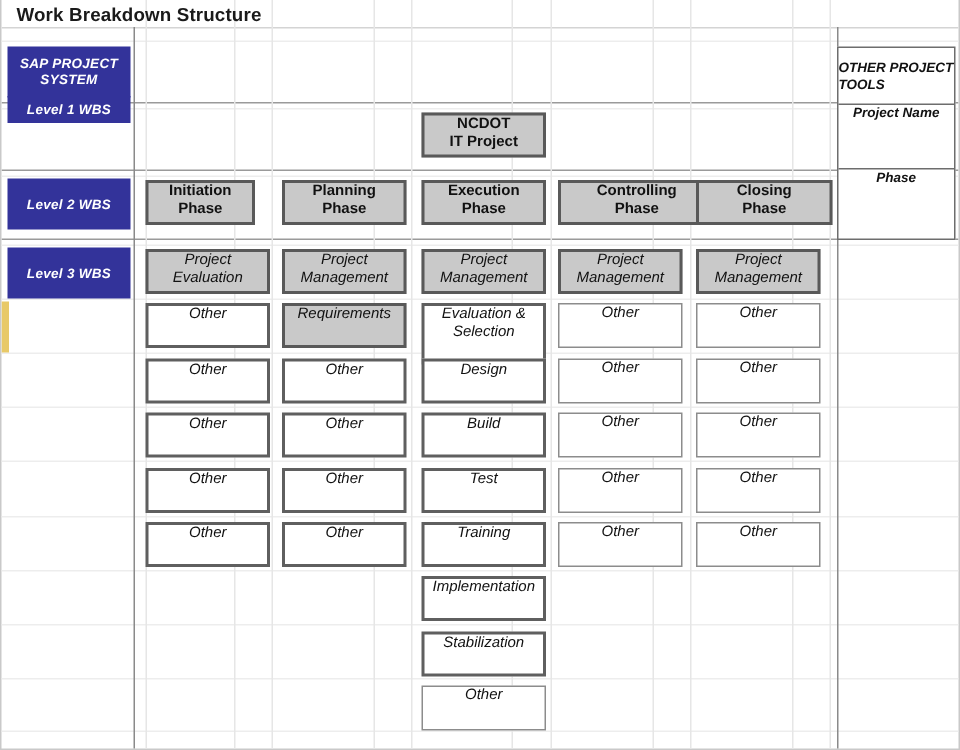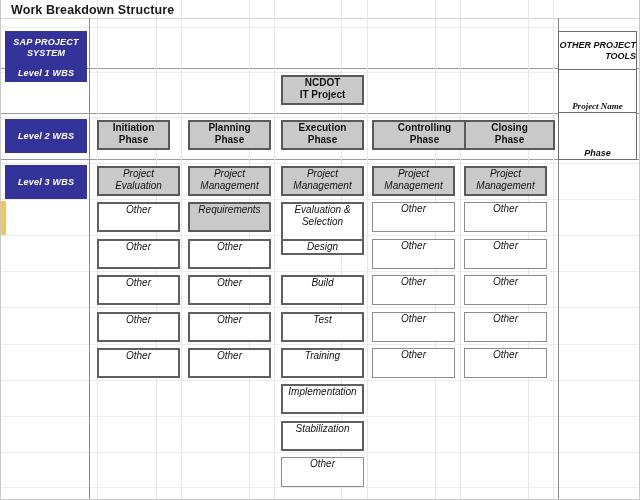--- a/index.html
+++ b/index.html
@@ -127,21 +127,21 @@
     top: 31px;
     width: 79px;
     box-sizing: border-box;
     border: 1px solid #6d6d6d;
     background: #ffffff;
   }
   .tools-row {
     box-sizing: border-box;
     border-bottom: 1px solid #6d6d6d;
     display: flex;
-    align-items: flex-end;
+    align-items: flex-start;
     justify-content: center;
     text-align: center;
     font-size: 9px;
     line-height: 11px;
     font-weight: bold;
     font-style: italic;
     color: #111111;
   }
   .tools-row:last-child {
     border-bottom: none;
@@ -262,21 +262,21 @@
         <span>Phase</span>
       </div>
       <div class="node italic fill-gray" style="left: 280px; top: 166px; width: 83px; height: 30px; flex-direction: column;">
         <span>Project</span>
         <span>Management</span>
       </div>
       <div class="node italic fill-white" style="left: 280px; top: 202px; width: 83px; height: 41px; flex-direction: column;">
         <span>Evaluation &amp;</span>
         <span>Selection</span>
       </div>
-      <div class="node italic fill-white" style="left: 280px; top: 239px; width: 83px; height: 16px; flex-direction: column;">
+      <div class="node italic fill-white" style="left: 280px; top: 239px; width: 83px; height: 30px; flex-direction: column;">
         <span>Design</span>
       </div>
       <div class="node italic fill-white" style="left: 280px; top: 275px; width: 83px; height: 30px; flex-direction: column;">
         <span>Build</span>
       </div>
       <div class="node italic fill-white" style="left: 280px; top: 312px; width: 83px; height: 30px; flex-direction: column;">
         <span>Test</span>
       </div>
       <div class="node italic fill-white" style="left: 280px; top: 348px; width: 83px; height: 30px; flex-direction: column;">
         <span>Training</span>
@@ -336,21 +336,21 @@
       <div class="node italic fill-white thin" style="left: 463px; top: 348px; width: 83px; height: 30px; flex-direction: column;">
         <span>Other</span>
       </div>
     </div>
 
   <div id="tools-table">
       <div class="tools-row" style="height: 38px; flex-direction: column;">
         <span>OTHER PROJECT</span>
         <span>TOOLS</span>
       </div>
-      <div class="tools-row" style="height: 43px; font-family: Liberation Serif, serif;">
+      <div class="tools-row" style="height: 43px;">
         <span>Project Name</span>
       </div>
       <div class="tools-row" style="height: 46px;">
         <span>Phase</span>
       </div>
     </div>
 
 </div>
 
 </body></html>

